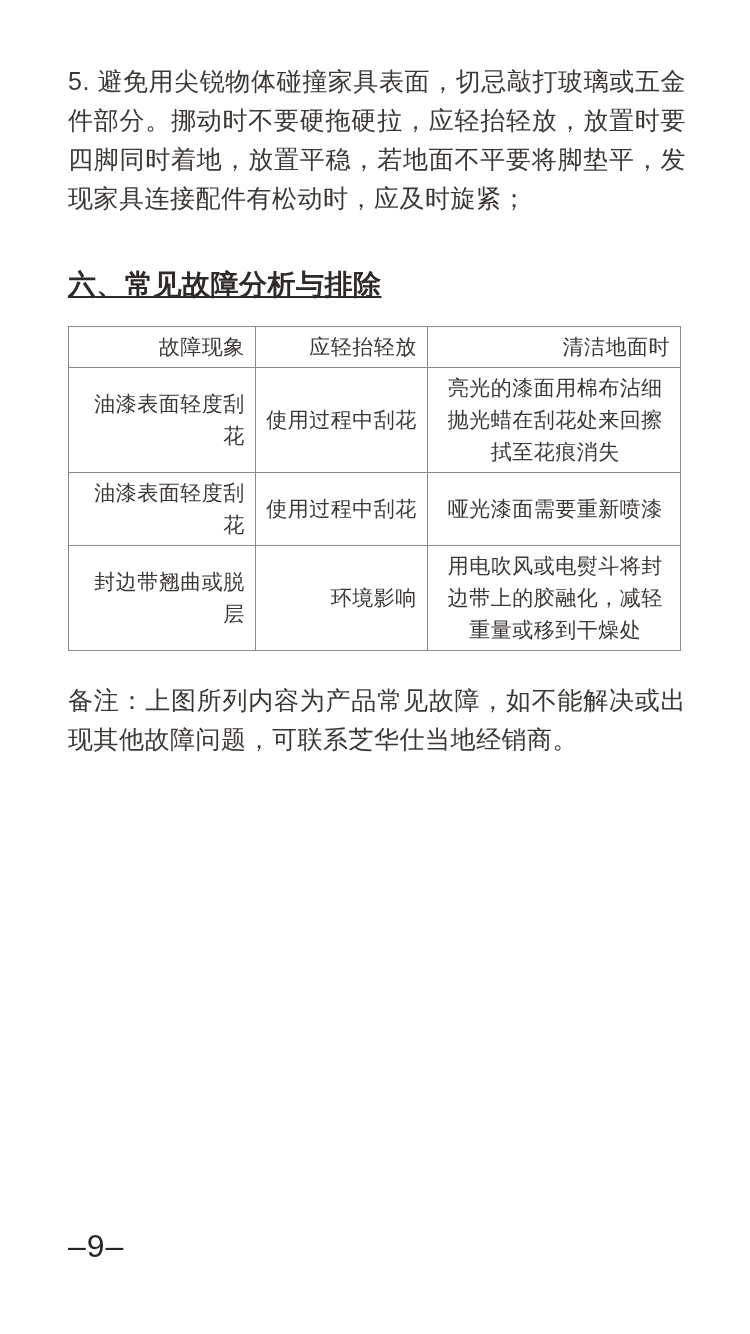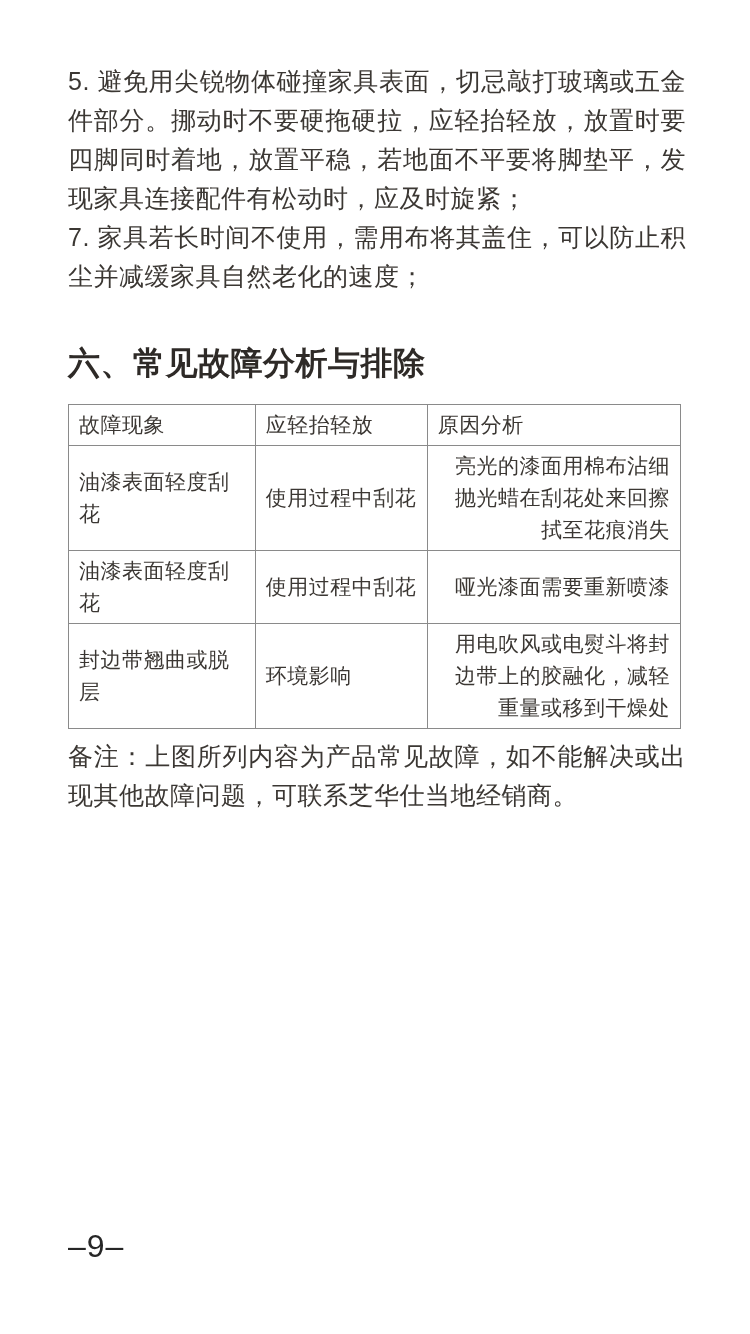--- a/index.html
+++ b/index.html
@@ -24,55 +24,56 @@
     margin: 0;
     font-size: 25px;
     line-height: 39px;
     text-align: justify;
     text-justify: inter-ideograph;
     letter-spacing: 0.5px;
     color: #3b3733;
   }
   .section-title {
     margin: 52px 0 8px 0;
-    font-size: 32px;
+    font-size: 28px;
     font-weight: bold;
     line-height: 30px;
     color: #2e2a27;
     letter-spacing: 0.5px;
+    text-decoration: underline;
   }
   table.fault-table {
     margin-top: 26px;
     width: 613px;
     border-collapse: collapse;
     table-layout: fixed;
   }
   table.fault-table th,
   table.fault-table td {
     border: 1px solid #8a8a8a;
     font-weight: normal;
     font-size: 21px;
     line-height: 32px;
     color: #3b3733;
-    text-align: left;
+    text-align: right;
     vertical-align: middle;
     padding: 4px 10px;
     letter-spacing: 0.5px;
   }
   table.fault-table td.method-cell {
-    text-align: right;
+    text-align: center;
     padding-left: 13px;
     padding-right: 10px;
   }
   tr.row-header  { height: 40px; }
   tr.row-tall    { height: 103px; }
   tr.row-short   { height: 50px; }
   tr.row-tall-2  { height: 98px; }
   .note-text {
-    margin: 8px 0 0 0;
+    margin: 30px 0 0 0;
     font-size: 25px;
     line-height: 39px;
     text-align: justify;
     text-justify: inter-ideograph;
     letter-spacing: 0.5px;
     color: #3b3733;
   }
   .page-number {
     position: absolute;
     left: 68px;
@@ -82,35 +83,34 @@
     letter-spacing: 1px;
   }
 </style>
 </head>
 <body>
 
 <div class="page">
   <div class="content">
 
     <p class="body-text">5. 避免用尖锐物体碰撞家具表面，切忌敲打玻璃或五金件部分。挪动时不要硬拖硬拉，应轻抬轻放，放置时要四脚同时着地，放置平稳，若地面不平要将脚垫平，发现家具连接配件有松动时，应及时旋紧；</p>
-    <p class="body-text">7. 家具若长时间不使用，需用布将其盖住，可以防止积尘并减缓家具自然老化的速度；</p>
 
     <h2 class="section-title">六、常见故障分析与排除</h2>
 
     <table class="fault-table">
       <colgroup>
         <col style="width:30.5%">
         <col style="width:28.1%">
         <col style="width:41.4%">
       </colgroup>
       <thead>
         <tr class="row-header">
           <th>故障现象</th>
           <th>应轻抬轻放</th>
-          <th>原因分析</th>
+          <th>清洁地面时</th>
         </tr>
       </thead>
       <tbody>
         <tr class="row-tall">
           <td>油漆表面轻度刮花</td>
           <td>使用过程中刮花</td>
           <td class="method-cell">亮光的漆面用棉布沾细抛光蜡在刮花处来回擦拭至花痕消失</td>
         </tr>
         <tr class="row-short">
           <td>油漆表面轻度刮花</td>

